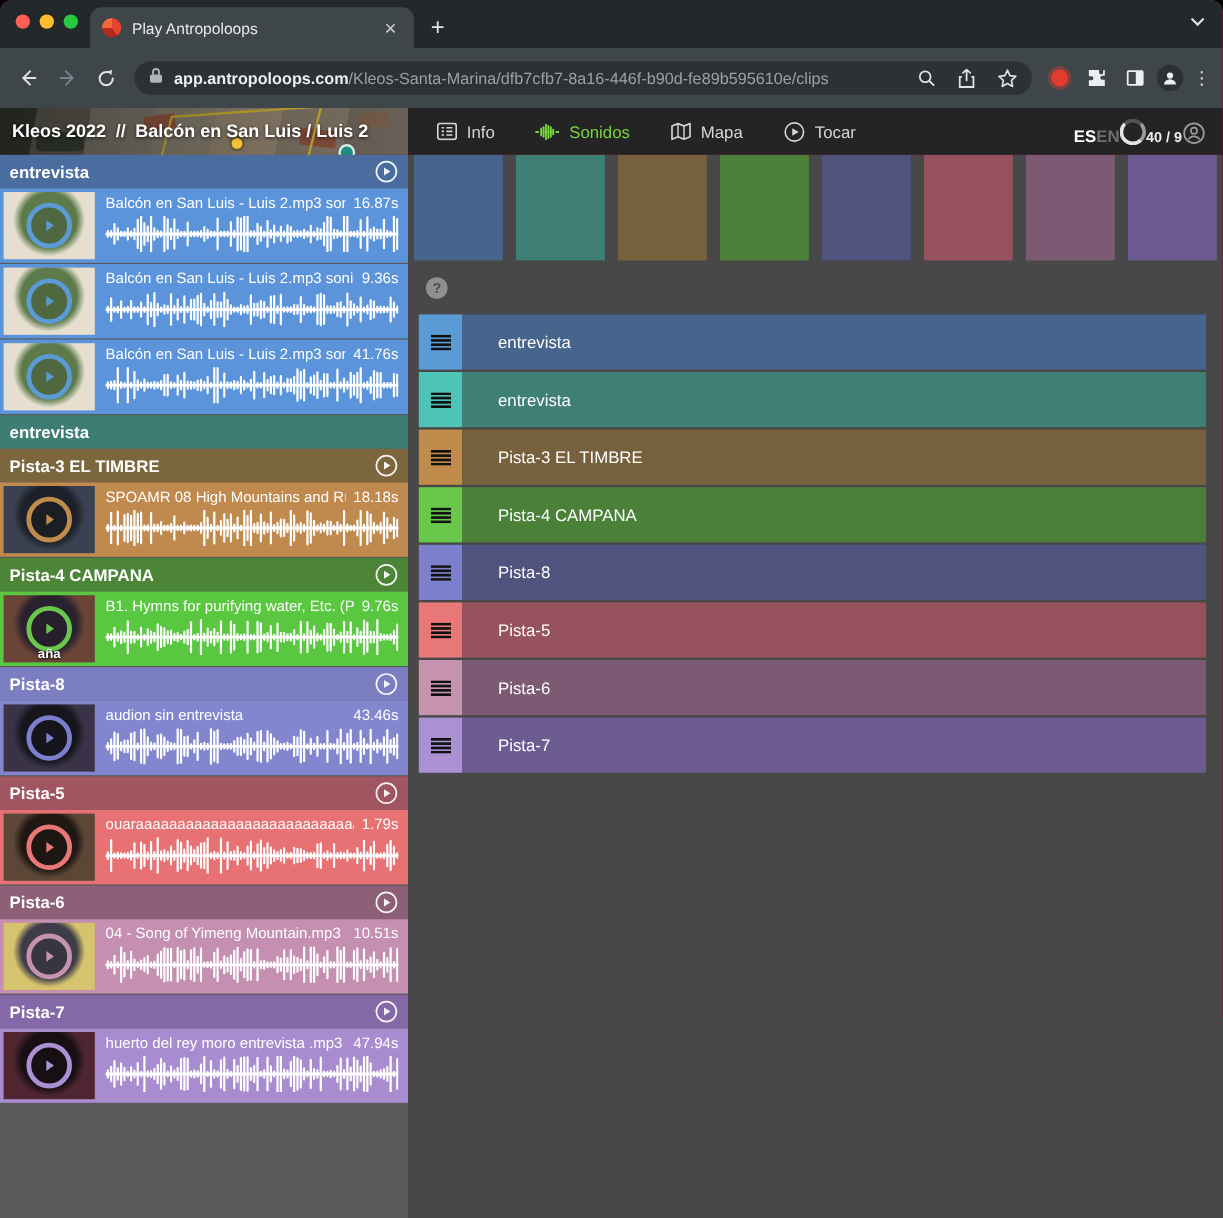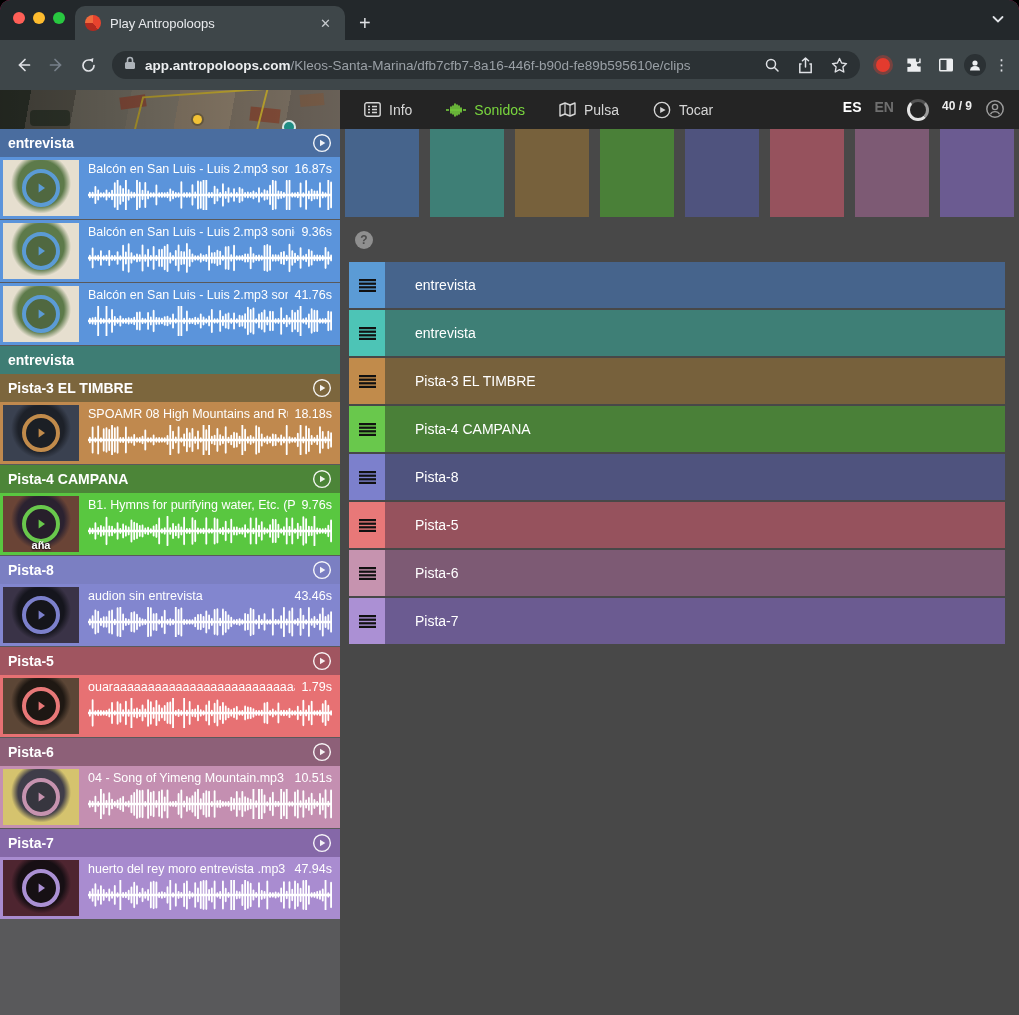--- a/index.html
+++ b/index.html
@@ -38,21 +38,21 @@
     background:linear-gradient(100deg,#3d4438 0 9%,#6e6a5e 9% 22%,#8e887a 22% 38%,#978e7e 38% 52%,#a4937d 52% 68%,#8f8272 68% 84%,#7b7166 84%);}
   .map-strip .patch{position:absolute;}
   .map-shade{position:absolute;inset:0;background:linear-gradient(90deg,rgba(0,0,0,.45),rgba(0,0,0,.15));}
   .poly{position:absolute;right:78px;top:2px;width:120px;height:40px;border:2px solid #e3c538;transform:skewX(-18deg) rotate(-4deg);}
   .pin{position:absolute;left:193px;top:25px;width:9px;height:9px;border-radius:50%;background:#f2c235;box-shadow:0 0 0 2px rgba(60,50,10,.35);}
   .tealdot{position:absolute;left:282px;top:30px;width:10px;height:10px;border-radius:50%;background:#1f8d84;border:2px solid #d8e8e6;}
   .breadcrumb{position:absolute;left:10px;top:0;height:39px;display:flex;align-items:center;gap:8px;color:#fff;font-size:15px;font-weight:bold;text-shadow:0 1px 3px rgba(0,0,0,.8);white-space:nowrap;z-index:3;}
   .appnav{display:flex;align-items:center;gap:34px;padding-left:24px;}
   .navitem{display:flex;align-items:center;gap:8px;color:#d6d6d6;font-size:14px;}
   .navitem.active{color:#79d63e;font-weight:normal;}
-  .hdr-right{margin-left:auto;display:flex;align-items:flex-start;gap:13px;padding-right:14px;}
+  .hdr-right{margin-left:auto;display:flex;align-items:flex-end;padding-right:14px;}
   .lang{font-size:14px;font-weight:bold;color:#fff;}
   .lang.dim{color:#6f6f6f;}
   .spinner{width:16px;height:16px;border-radius:50%;border:3px solid #e4e4e4;border-top-color:rgba(255,255,255,.22);border-right-color:#9b9b9b;}
   .counter{color:#eee;font-size:12px;font-weight:bold;white-space:nowrap;}
 
   
   .content{flex:1;display:flex;min-height:0;}
   .sidebar{width:340px;flex:none;background:#59595b;display:flex;flex-direction:column;overflow:hidden;}
   .track-header{height:28px;flex:none;display:flex;align-items:center;padding:0 8px;color:#fff;font-size:14px;font-weight:bold;}
   .track-header .tname{flex:1;white-space:nowrap;overflow:hidden;}
@@ -171,20 +171,25 @@
   <div class="appheader">
     <div class="map-strip">
       <div class="patch" style="left:120px;top:6px;width:26px;height:12px;background:#a8604a;transform:rotate(-8deg)"></div>
       <div class="patch" style="left:250px;top:18px;width:30px;height:14px;background:#9a5a43;transform:rotate(6deg)"></div>
       <div class="patch" style="left:300px;top:4px;width:24px;height:12px;background:#8a6a52;transform:rotate(-5deg)"></div>
       <div class="patch" style="left:30px;top:20px;width:40px;height:16px;background:#41493b;border-radius:4px"></div>
       <div class="poly"></div>
       <div class="map-shade"></div>
       <div class="pin"></div>
       <div class="tealdot"></div>
+    </div>
+    <div class="breadcrumb">
+      <span>Kleos 2022</span>
+      <span style="opacity:.95">//</span>
+      <span>Balcón en San Luis / Luis 2</span>
     </div>
     <div class="appnav">
       <div class="navitem">
         <svg width="17" height="15" viewBox="0 0 17 15">
             <rect x="0.8" y="0.8" width="15.4" height="13.4" rx="2" stroke="#d6d6d6" stroke-width="1.4" fill="none"></rect>
             <path d="M4 4.5 h2 M4 7.5 h2 M4 10.5 h2 M8 4.5 h5 M8 7.5 h5 M8 10.5 h5" stroke="#d6d6d6" stroke-width="1.3"></path>
           </svg>
         <span>Info</span>
       </div>
       <div class="navitem active">
@@ -193,21 +198,21 @@
             <path d="M5 7 v-3 M7 7 v4 M9 7 v-6 M11 7 v5 M13 7 v-4 M15 7 v2" stroke="#79d63e" stroke-width="1.6" stroke-linecap="round"></path>
             <path d="M5 7 v3 M7 7 v-4 M9 7 v6 M11 7 v-5 M13 7 v4 M15 7 v-2" stroke="#79d63e" stroke-width="1.6" stroke-linecap="round"></path>
           </svg>
         <span>Sonidos</span>
       </div>
       <div class="navitem">
         <svg width="17" height="15" viewBox="0 0 17 15">
             <path d="M1 3 L6 1 L11 3 L16 1 V12 L11 14 L6 12 L1 14 Z" stroke="#d6d6d6" stroke-width="1.4" fill="none" stroke-linejoin="round"></path>
             <path d="M6 1 V12 M11 3 V14" stroke="#d6d6d6" stroke-width="1.2"></path>
           </svg>
-        <span>Pulsa</span>
+        <span>Mapa</span>
       </div>
       <div class="navitem">
         <svg width="18" height="18" viewBox="0 0 20 20">
             <circle cx="10" cy="10" r="8.5" stroke="#d6d6d6" stroke-width="1.5" fill="none"></circle>
             <path d="M8 6.6 L14 10 L8 13.4 Z" fill="#d6d6d6"></path>
           </svg>
         <span>Tocar</span>
       </div>
     </div>
     <div class="hdr-right">

